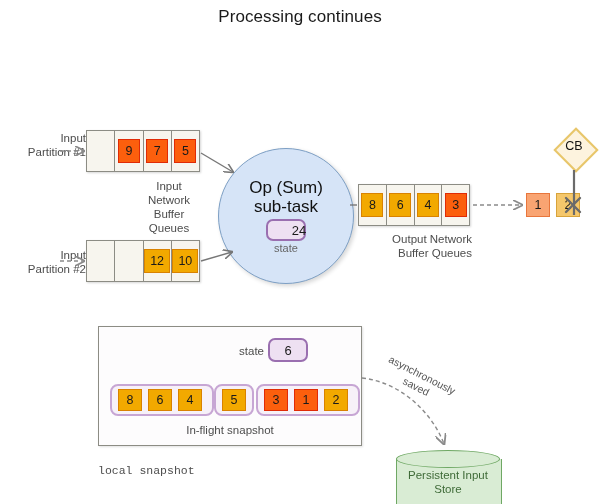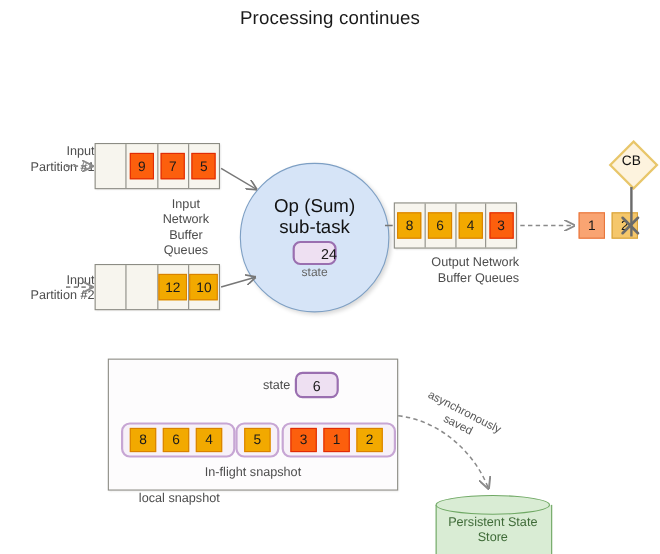--- a/index.html
+++ b/index.html
@@ -294,29 +294,29 @@
   </div>
 
   <div class="abs msg-group" style="left:256px; top:384px; width:104px; height:32px;">
     <div class="chip chip-hot" style="width:24px;height:22px;">3</div>
     <div class="chip chip-hot" style="width:24px;height:22px;">1</div>
     <div class="chip chip-amber" style="width:24px;height:22px;">2</div>
   </div>
 
   <div class="abs lbl" style="left:130px; top:423px; width:200px;">In-flight snapshot</div>
 
-  <div class="abs lbl" style="left:98px; top:446px; width:130px; text-align:center;">local snapshot</div>
+  <div class="abs lbl" style="left:98px; top:464px; width:130px; text-align:left;font-family:Liberation Mono, monospace;">local snapshot</div>
 
   <div class="abs" id="async-label">asynchronously
 saved</div>
 
   <div class="abs" id="store">
     <div class="cyl-body"></div>
     <div class="cyl-top"></div>
-    <div id="store-label">Persistent State
+    <div id="store-label">Persistent Input
 Store</div>
   </div>
 
   <svg class="overlay" viewBox="0 0 600 504">
     <defs>
       <marker id="arrow-solid" viewBox="0 0 10 10" refX="9" refY="5" markerWidth="7" markerHeight="7" orient="auto-start-reverse">
         <path d="M 0 0 L 10 5 L 0 10" fill="none" stroke="#777" stroke-width="1.6"></path>
       </marker>
       <marker id="arrow-dash" viewBox="0 0 10 10" refX="9" refY="5" markerWidth="7" markerHeight="7" orient="auto-start-reverse">
         <path d="M 0 0 L 10 5 L 0 10" fill="none" stroke="#8a8a8a" stroke-width="1.6"></path>

